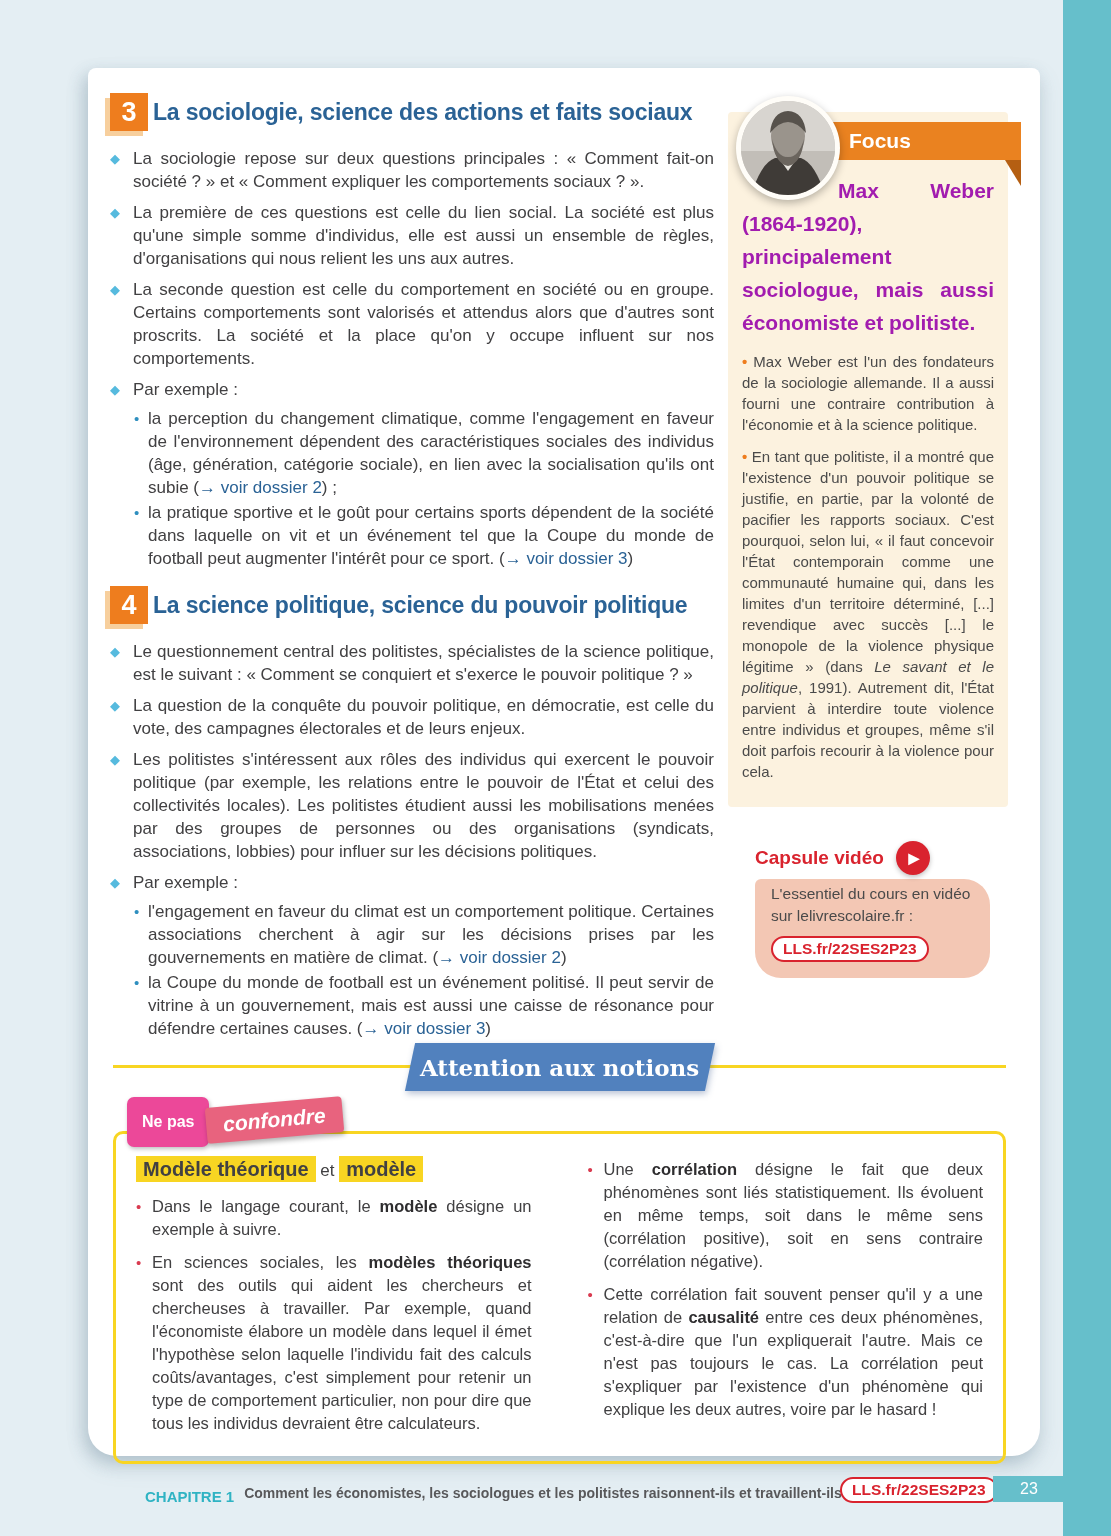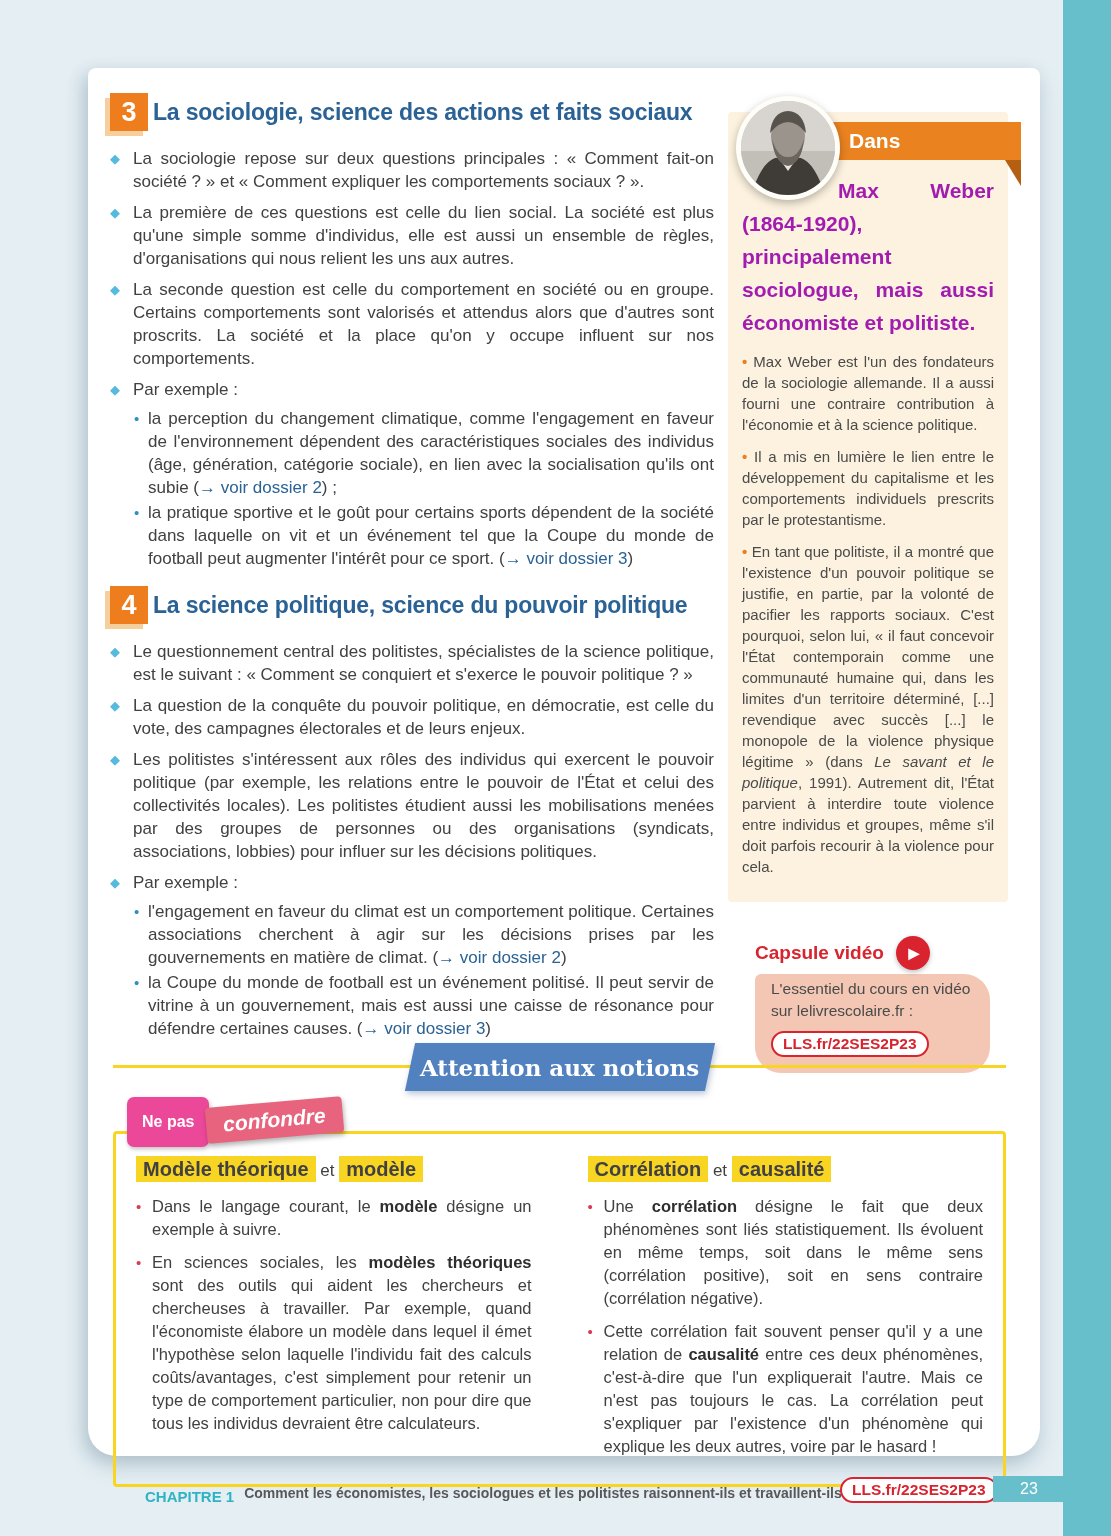--- a/index.html
+++ b/index.html
@@ -63,21 +63,21 @@
     transform:skewX(-12deg);display:flex;align-items:center;justify-content:center;
     box-shadow:2px 3px 6px rgba(60,90,140,.35);}
   .banner span{transform:skewX(12deg);color:#fff;font-family:"DejaVu Serif",serif;
     font-weight:bold;font-size:23px;}
   .badges{position:relative;z-index:2;margin:6px 0 0 14px;height:52px;}
   .badge-red{display:inline-block;background:#ec4899;color:#fff;font-weight:bold;font-size:16px;
     padding:16px 15px;border-radius:7px;box-shadow:1px 2px 4px rgba(0,0,0,.25);}
   .badge-pink{display:inline-block;background:#e8637e;color:#fff;font-weight:bold;font-style:italic;
     font-size:21px;padding:6px 17px;border-radius:4px;transform:rotate(-5deg);margin-left:-8px;
     box-shadow:1px 3px 5px rgba(0,0,0,.3);}
-  .ybox{border:3px solid #f8d522;border-radius:4px;margin-top:-18px;
+  .ybox{border:3px solid #f8d522;border-radius:10px;margin-top:-18px;
     padding:24px 20px 16px;display:flex;gap:56px;}
   .ncol{flex:1;min-width:0;}
   .notion-h{margin:0 0 14px 0;font-size:20px;color:#2e2d2f;}
   .notion-h .seg-hl{font-size:20px;}
   .notion-h span{font-size:17px;color:#414042;}
   .ncol .marker{flex:0 0 16px;color:#d93b50;font-size:15px;line-height:23px;}
   .ncol .libody{font-size:16.5px;line-height:23px;}
   .ncol .li{margin-bottom:10px;}
 
   
@@ -159,38 +159,37 @@
             <div class="li">
               <span class="smark">•</span>
               <div class="libody"><span>la Coupe du monde de football est un événement politisé. Il peut servir de vitrine à un gouvernement, mais est aussi une caisse de résonance pour défendre certaines causes. (</span><span class="seg-l">→ voir dossier 3</span><span>)</span></div>
             </div>
           </div>
         </div>
     </div>
 
     <div class="col-right">
       <div class="focusbox">
-        <div class="focus-tab">Dans</div>
+        <div class="focus-tab">Focus</div>
         <div class="portrait">
           <div class="photo">
             <svg width="94" height="94" viewBox="0 0 94 94">
               <rect width="94" height="50" fill="#d8d5d0"></rect>
               <rect y="50" width="94" height="44" fill="#c2beb8"></rect>
               <path d="M10 94 Q20 62 34 57 L60 57 Q74 62 84 94 Z" fill="#3f3b37"></path>
               <path d="M40 60 L47 70 L54 60 L51 57 L43 57 Z" fill="#e8e5df"></path>
               <ellipse cx="47" cy="35" rx="17" ry="21" fill="#9a948c"></ellipse>
               <path d="M29 32 Q31 11 47 10 Q63 11 65 32 Q56 21 47 21 Q38 21 29 32 Z" fill="#57524c"></path>
               <path d="M31 38 Q33 62 47 65 Q61 62 63 38 Q58 56 47 56 Q36 56 31 38 Z" fill="#6b655e"></path>
             </svg>
           </div>
         </div>
         <p class="focus-intro">Max Weber (1864-1920), principalement sociologue, mais aussi économiste et politiste.</p>
         <div>
             <p class="fli"><span class="fmark">• </span><span>Max Weber est l'un des fondateurs de la sociologie allemande. Il a aussi fourni une contraire contribution à l'économie et à la science politique.</span></p>
-            <p class="fli"><span class="fmark">• </span><span>Il a mis en lumière le lien entre le développement du capitalisme et les comportements individuels prescrits par le protestantisme.</span></p>
             <p class="fli"><span class="fmark">• </span><span>En tant que politiste, il a montré que l'existence d'un pouvoir politique se justifie, en partie, par la volonté de pacifier les rapports sociaux. C'est pourquoi, selon lui, « il faut concevoir l'État contemporain comme une communauté humaine qui, dans les limites d'un territoire déterminé, [...] revendique avec succès [...] le monopole de la violence physique légitime » (dans </span><span class="seg-i">Le savant et le politique</span><span>, 1991). Autrement dit, l'État parvient à interdire toute violence entre individus et groupes, même s'il doit parfois recourir à la violence pour cela.</span></p>
           </div>
       </div>
 
       <div class="capsule">
         <div class="cap-label">
           <span>Capsule vidéo</span>
           <span class="play">▶</span>
         </div>
       </div>
@@ -217,21 +216,20 @@
                 <span class="marker">•</span>
                 <div class="libody"><span>Dans le langage courant, le </span><span class="seg-b">modèle</span><span> désigne un exemple à suivre.</span></div>
               </div>
               <div class="li">
                 <span class="marker">•</span>
                 <div class="libody"><span>En sciences sociales, les </span><span class="seg-b">modèles théoriques</span><span> sont des outils qui aident les chercheurs et chercheuses à travailler. Par exemple, quand l'économiste élabore un modèle dans lequel il émet l'hypothèse selon laquelle l'individu fait des calculs coûts/avantages, c'est simplement pour retenir un type de comportement particulier, non pour dire que tous les individus devraient être calculateurs.</span></div>
               </div>
             </div>
         </div>
         <div class="ncol">
-          <p class="notion-h"><span class="seg-hl">Corrélation</span><span> et </span><span class="seg-hl">causalité</span></p>
           <div>
               <div class="li">
                 <span class="marker">•</span>
                 <div class="libody"><span>Une </span><span class="seg-b">corrélation</span><span> désigne le fait que deux phénomènes sont liés statistiquement. Ils évoluent en même temps, soit dans le même sens (corrélation positive), soit en sens contraire (corrélation négative).</span></div>
               </div>
               <div class="li">
                 <span class="marker">•</span>
                 <div class="libody"><span>Cette corrélation fait souvent penser qu'il y a une relation de </span><span class="seg-b">causalité</span><span> entre ces deux phénomènes, c'est-à-dire que l'un expliquerait l'autre. Mais ce n'est pas toujours le cas. La corrélation peut s'expliquer par l'existence d'un phénomène qui explique les deux autres, voire par le hasard !</span></div>
               </div>
             </div>

